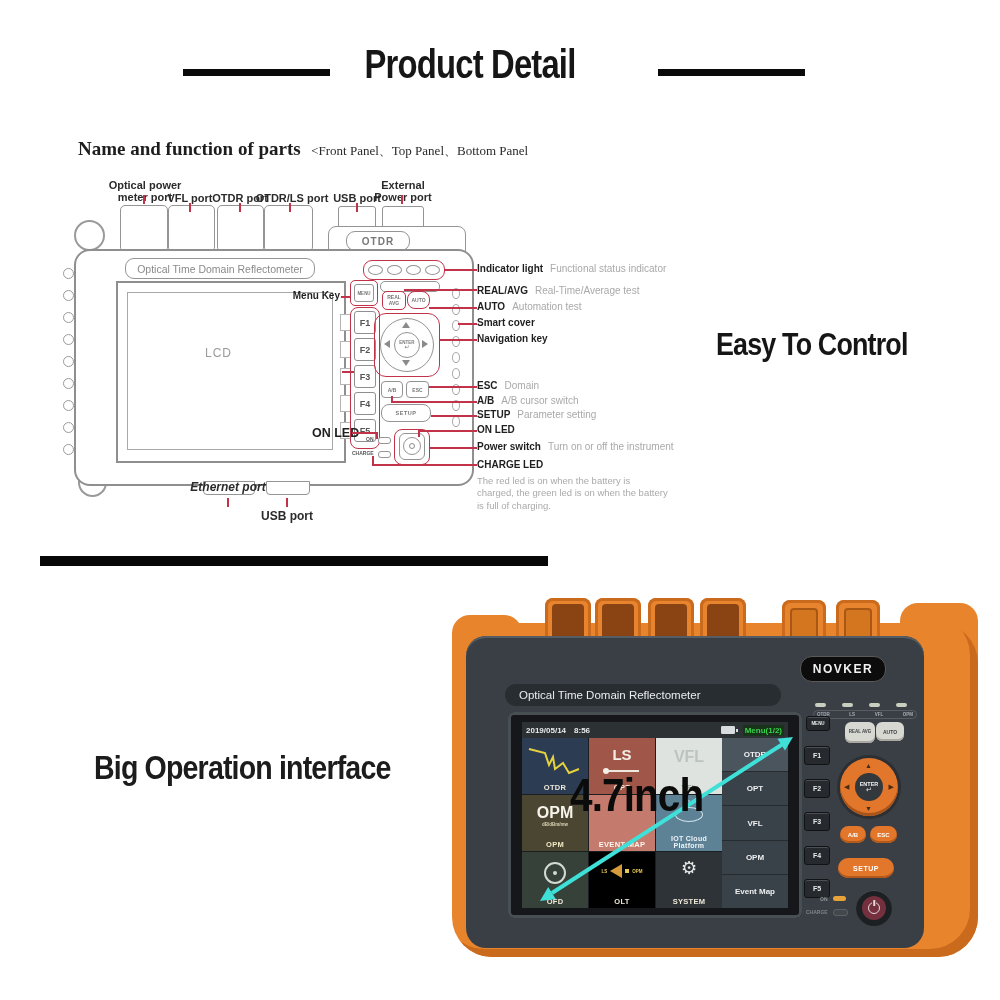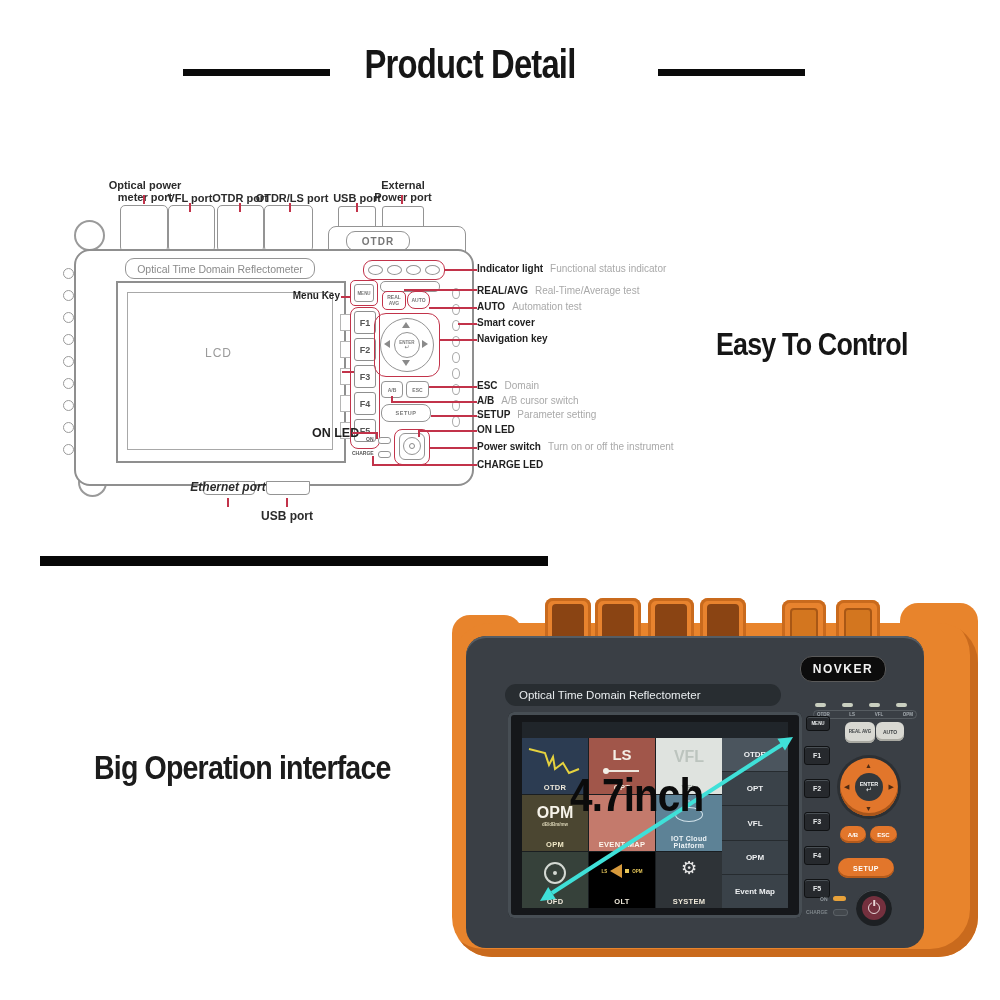--- a/index.html
+++ b/index.html
@@ -51,20 +51,24 @@
 </style>
 </head>
 <body>
 
 <div class="canvas">
 
   <div class="abs bar" style="left:183px;top:69px;width:147px;"></div>
   <div class="abs display" style="left:330px;top:42px;width:280px;font-size:40px;text-align:center;transform:scaleX(0.82);transform-origin:center;">Product Detail</div>
   <div class="abs bar" style="left:658px;top:69px;width:147px;"></div>
 
+  <div class="abs" style="left:78px;top:138px;white-space:nowrap;">
+    <span class="serifhead" style="font-size:19px;color:#1d1d1d;">Name and function of parts</span>
+    <span class="serifsub" style="font-size:13px;color:#2a2a2a;margin-left:6px;">&lt;Front Panel、Top Panel、Bottom Panel</span>
+  </div>
 
   <div class="abs" style="left:74px;top:220px;width:27px;height:27px;border:2px solid #9a9a9a;border-radius:50%;"></div>
   <div class="abs" style="left:78px;top:468px;width:25px;height:25px;border:2px solid #9a9a9a;border-radius:50%;"></div>
   <div class="coil" style="top:268px;"></div>
   <div class="coil" style="top:290px;"></div>
   <div class="coil" style="top:312px;"></div>
   <div class="coil" style="top:334px;"></div>
   <div class="coil" style="top:356px;"></div>
   <div class="coil" style="top:378px;"></div>
   <div class="coil" style="top:400px;"></div>
@@ -204,20 +208,21 @@
   <div class="lrow" style="top:424px;">
       <span class="term">ON LED</span>
     </div>
   <div class="lrow" style="top:441px;">
       <span class="term">Power switch</span>
       <span class="desc">Turn on or off the instrument</span>
     </div>
   <div class="lrow" style="top:459px;">
       <span class="term">CHARGE LED</span>
     </div>
+  <div class="abs" style="left:477px;top:475px;width:192px;font-size:9.5px;line-height:1.3;color:#aaaaaa;">The red led is on when the battery is charged, the green led is on when the battery is full of charging.</div>
 
   <div class="hline" style="left:444px;top:269px;width:33px;"></div>
   <div class="hline" style="left:404px;top:289px;width:73px;"></div>
   <div class="hline" style="left:429px;top:307px;width:48px;"></div>
   <div class="hline" style="left:458px;top:323px;width:19px;"></div>
   <div class="hline" style="left:440px;top:339px;width:37px;"></div>
   <div class="hline" style="left:429px;top:386px;width:48px;"></div>
   <div class="vline" style="left:391px;top:396px;height:7px;"></div>
   <div class="hline" style="left:391px;top:401px;width:86px;"></div>
   <div class="hline" style="left:431px;top:415px;width:46px;"></div>
@@ -290,20 +295,29 @@
     <div class="abs" style="left:363px;top:115px;width:96px;display:flex;justify-content:space-between;border:1px solid #565c61;border-radius:6px;padding:1px 3px;">
       <span class="ledlab">OTDR</span>
       <span class="ledlab">LS</span>
       <span class="ledlab">VFL</span>
       <span class="ledlab">OPM</span>
     </div>
 
     <div class="abs" style="left:58px;top:117px;width:294px;height:206px;background:#15171a;border-radius:6px;box-shadow:inset 0 0 0 3px #474e54;"></div>
     <div class="abs" style="left:72px;top:127px;width:266px;height:186px;overflow:hidden;background:#20252a;">
 
+      <div style="position:absolute;left:0;top:0;right:0;height:16px;background:#2c3134;display:flex;align-items:center;padding:0 4px;">
+        <span style="font-size:8px;color:#e8eaec;font-weight:bold;">2019/05/14</span>
+        <span style="font-size:8px;color:#e8eaec;font-weight:bold;margin-left:8px;">8:56</span>
+        <span style="margin-left:auto;display:inline-flex;align-items:center;">
+          <span style="width:12px;height:6px;border:1px solid #d8dcdf;border-radius:1px;background:#d8dcdf;display:inline-block;"></span>
+          <span style="width:2px;height:3px;background:#d8dcdf;display:inline-block;margin-left:1px;"></span>
+        </span>
+        <span style="font-size:8px;color:#3bd14b;font-weight:bold;margin-left:5px;background:#17341b;padding:1px 2px;border-radius:2px;">Menu(1/2)</span>
+      </div>
 
       <div style="position:absolute;left:0;top:16px;width:200px;height:170px;display:grid;grid-template-columns:1fr 1fr 1fr;grid-template-rows:1fr 1fr 1fr;gap:1px;background:#1a1e21;">
         <div class="tile" style="background:#2c3c52;">
           <svg width="60" height="36" style="position:absolute;left:3px;top:4px;">
             <polyline points="4,7 20,11 24,23 28,15 30,27 38,21 44,31 54,27" fill="none" stroke="#e6d23e" stroke-width="2"></polyline>
           </svg>
           <div class="tlabel">OTDR</div>
         </div>
         <div class="tile" style="background:#a1564a;">
           <div style="position:absolute;left:0;right:0;top:8px;text-align:center;font-weight:bold;font-size:15px;color:#f4efe6;">LS</div>

